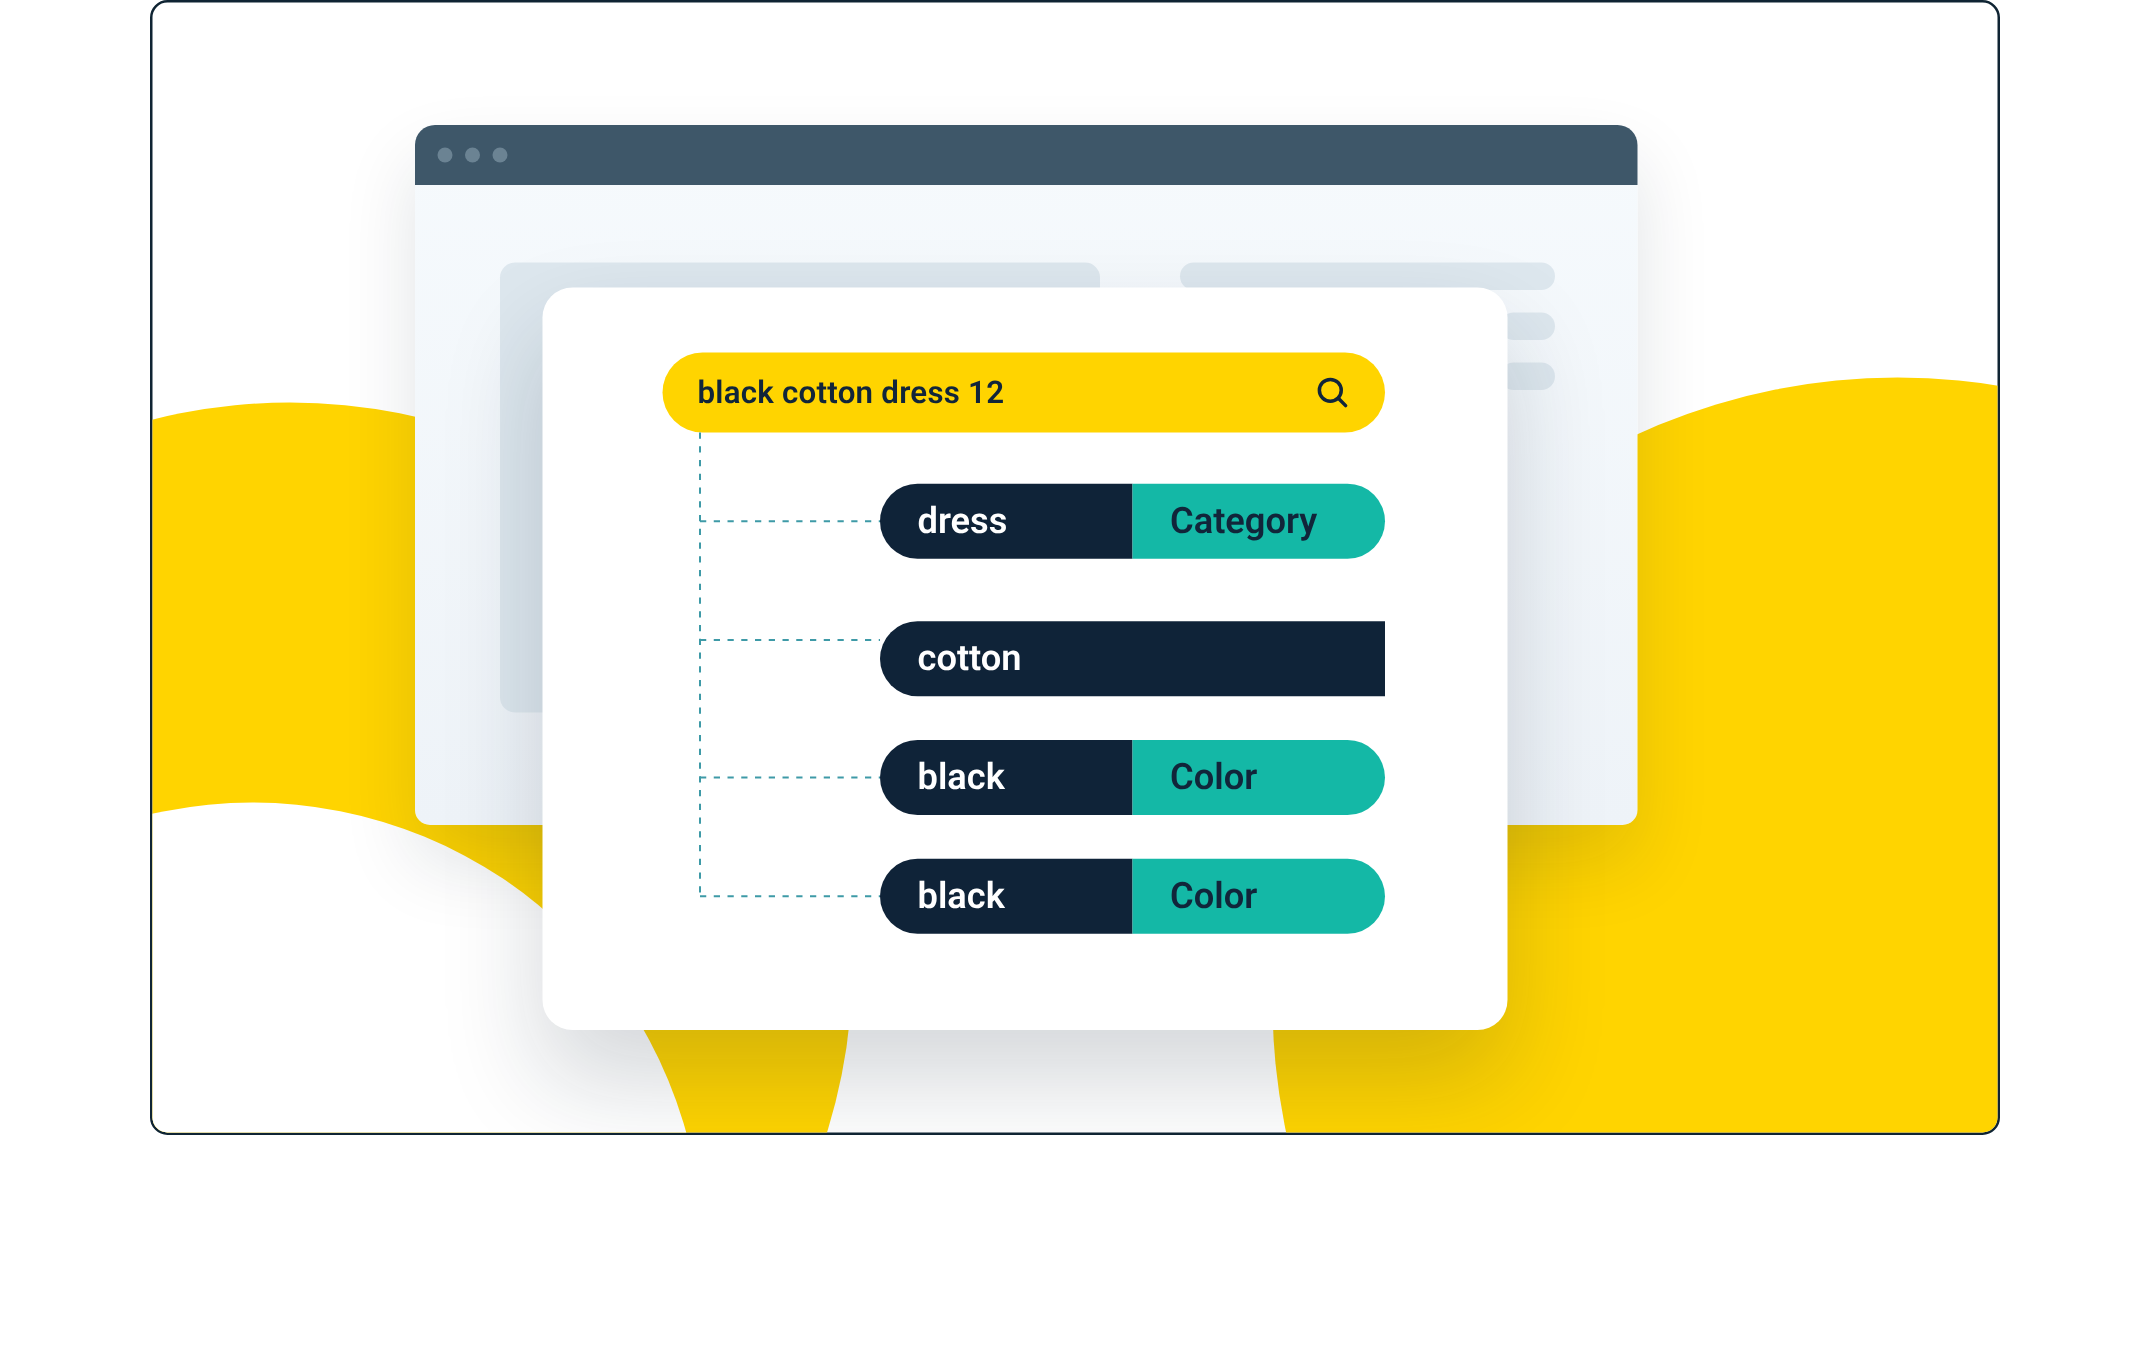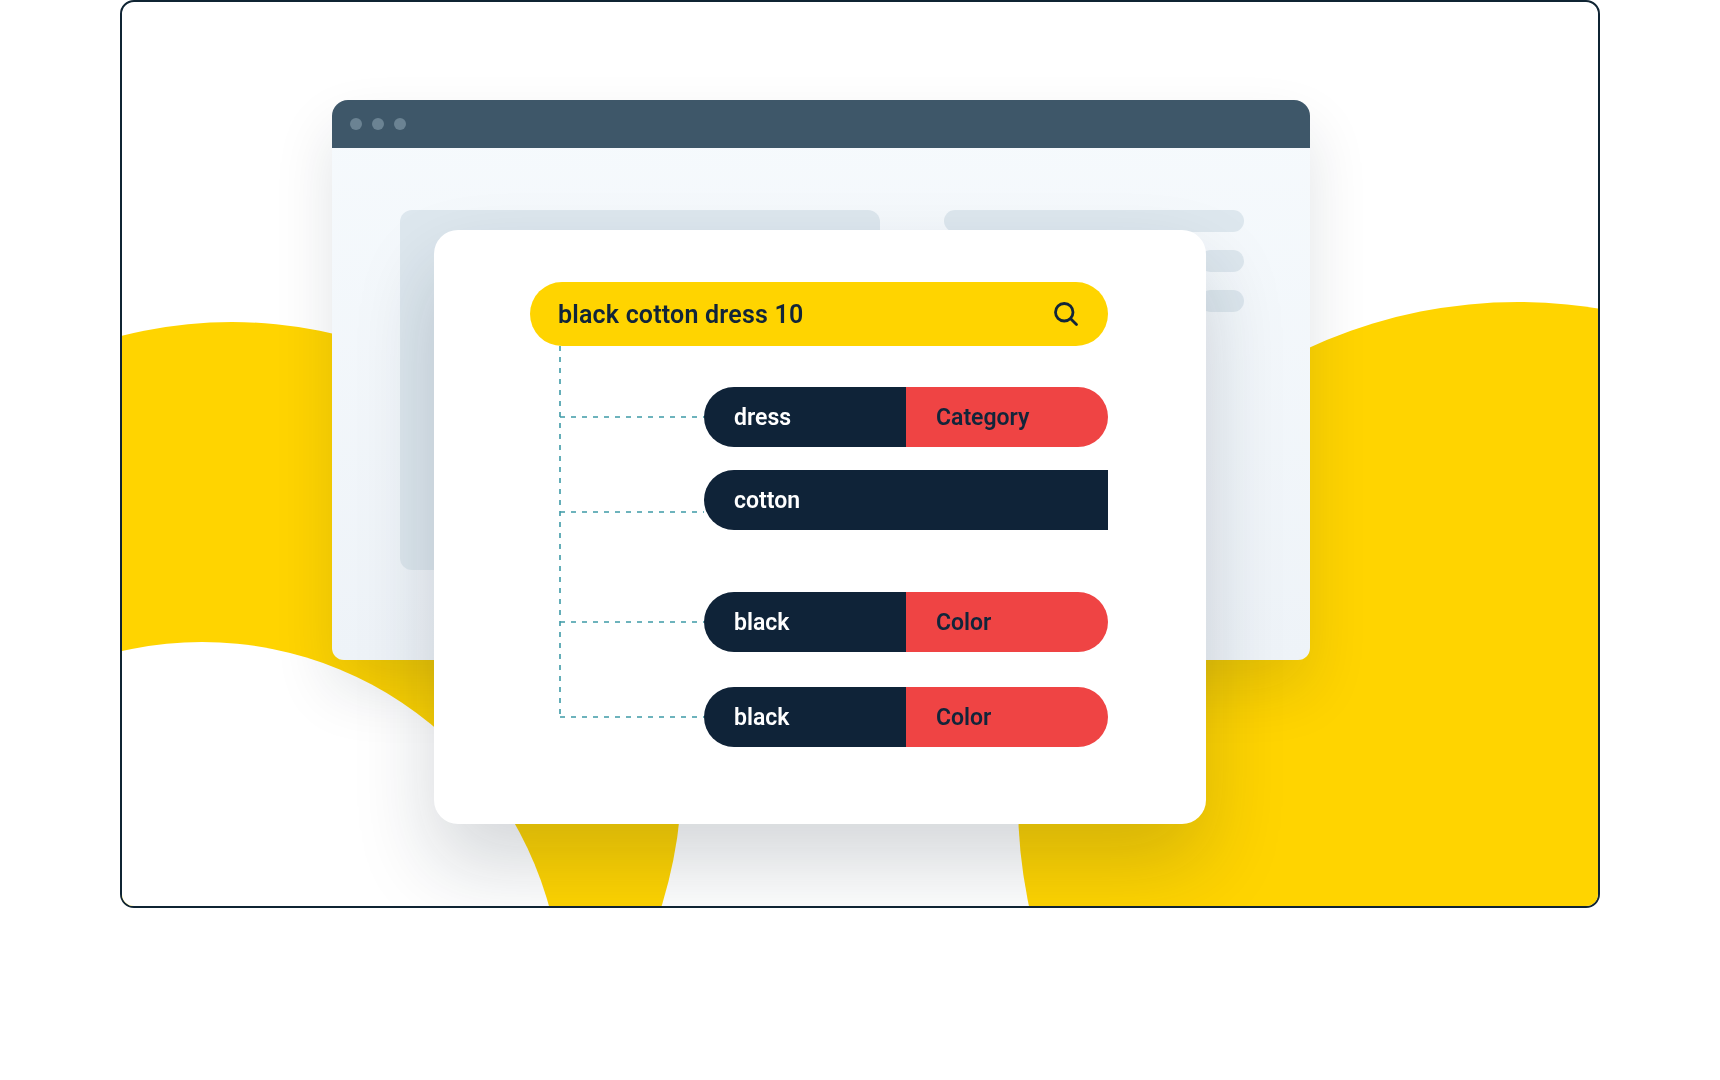--- a/index.html
+++ b/index.html
@@ -144,30 +144,30 @@
     left: 270px;
     width: 404px;
     height: 60px;
     display: flex;
   }
   .tag-left, .tag-right {
     flex: 1;
     display: flex;
     align-items: center;
     padding: 0 30px;
-    font-size: 23px;
+    font-size: 29px;
     font-weight: 600;
   }
   .tag-left  {
     background: #0f2338;
     color: #ffffff;
     border-radius: 40px 0 0 40px;
   }
   .tag-right {
-    background: #ef4444;
+    background: #14b8a6;
     color: #11253a;
     border-radius: 0 40px 40px 0;
   }
 </style>
 </head>
 <body>
 
 <div class="stage">
 
   <div class="blob-right"></div>
@@ -182,21 +182,21 @@
     </div>
     <div class="ph-panel ph-left"></div>
     <div class="ph-panel ph-rt-1"></div>
     <div class="ph-panel ph-rt-2"></div>
     <div class="ph-panel ph-rt-3"></div>
   </div>
 
   <div class="card">
 
     <div class="search-pill">
-      <span class="search-text">black cotton dress 10</span>
+      <span class="search-text">black cotton dress 12</span>
       <span class="search-icon">
         <svg width="28" height="28" viewBox="0 0 24 24" fill="none" stroke="#11253a" stroke-width="2.4" stroke-linecap="round">
           <circle cx="10.5" cy="10.5" r="7.5"></circle>
           <line x1="21" y1="21" x2="16" y2="16"></line>
         </svg>
       </span>
     </div>
 
     <svg class="connectors">
 
@@ -205,21 +205,21 @@
       <line x1="126" y1="187" x2="270" y2="187"></line>
       <line x1="126" y1="282" x2="270" y2="282"></line>
       <line x1="126" y1="392" x2="270" y2="392"></line>
       <line x1="126" y1="487" x2="270" y2="487"></line>
     </svg>
 
     <div class="tag-row" style="top:157px">
       <div class="tag-left">dress</div>
       <div class="tag-right">Category</div>
     </div>
-    <div class="tag-row" style="top:240px">
+    <div class="tag-row" style="top:267px">
       <div class="tag-left">cotton</div>
     </div>
     <div class="tag-row" style="top:362px">
       <div class="tag-left">black</div>
       <div class="tag-right">Color</div>
     </div>
     <div class="tag-row" style="top:457px">
       <div class="tag-left">black</div>
       <div class="tag-right">Color</div>
     </div>

